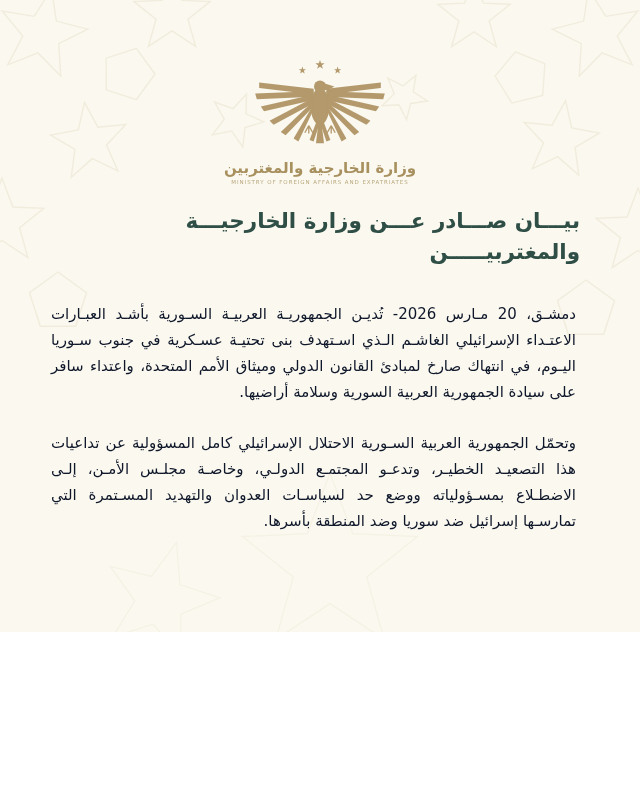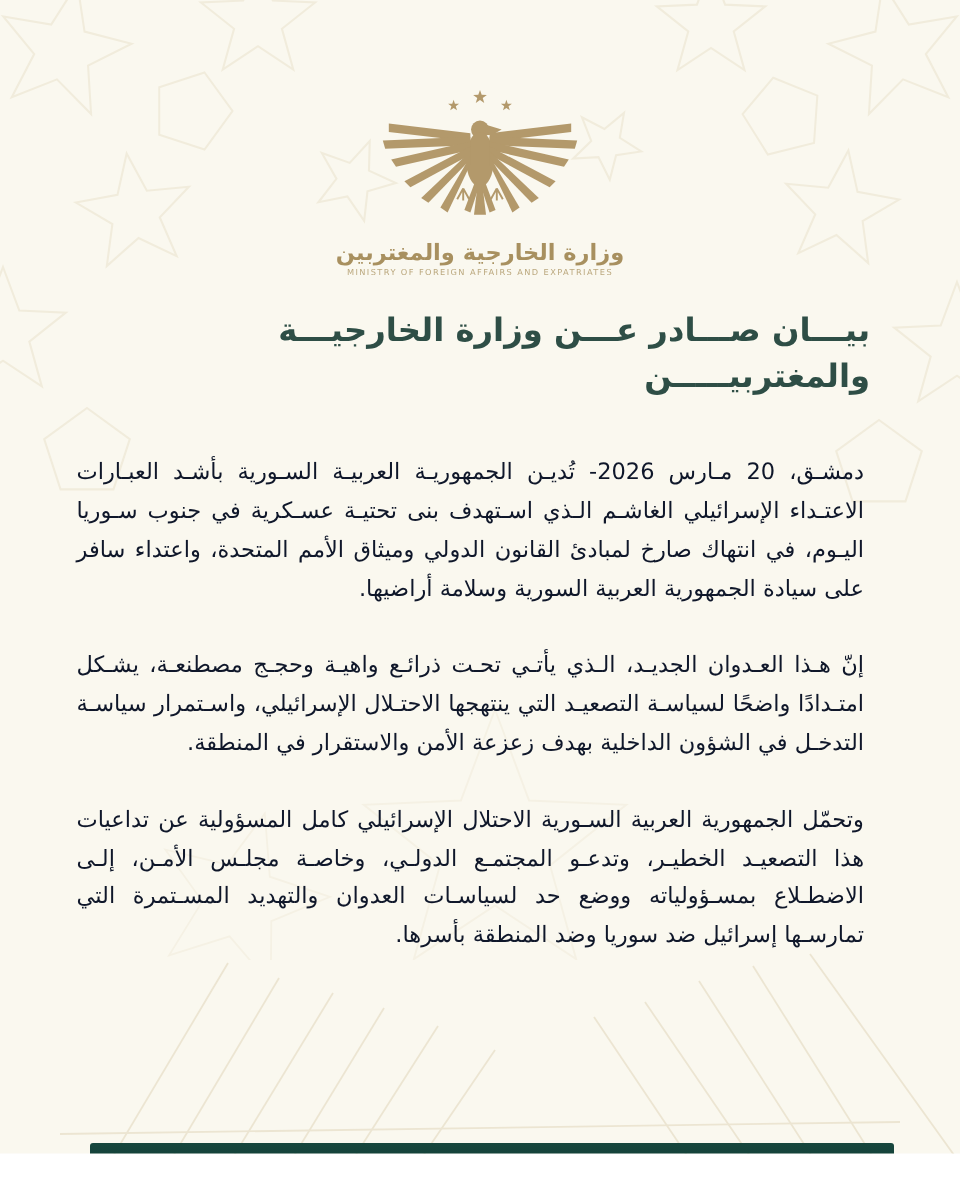--- a/index.html
+++ b/index.html
@@ -1,21 +1,21 @@
 <!DOCTYPE html>
 <html lang="ar"><head>
 <meta charset="utf-8">
 <style>
   * { margin:0; padding:0; box-sizing:border-box; }
   html,body { width:640px; }
   body { font-family:"DejaVu Sans", sans-serif; }
 
   .page {
     position:relative;
-    width:640px; height:769px;
+    width:640px; height:632px;
     background:#faf8ef;
     overflow:hidden;
   }
 
   .bg-svg { position:absolute; left:0; top:0; pointer-events:none; }
 
   
   .emblem-wrap {
     position:absolute; top:60px; left:50%;
     transform:translateX(-50%);
@@ -151,21 +151,20 @@
     <div class="calligraphy">وزارة الخارجية والمغتربين</div>
     <div class="ministry-en">MINISTRY OF FOREIGN AFFAIRS AND EXPATRIATES</div>
   </header>
 
   <h1 class="headline">
     <span>بيـــان صـــادر عـــن وزارة الخارجيـــة والمغتربيـــــن</span><br>
   </h1>
 
   <main class="body-text">
     <p>دمشـق، 20 مـارس 2026- تُديـن الجمهوريـة العربيـة السـورية بأشـد العبـارات الاعتـداء الإسرائيلي الغاشـم الـذي اسـتهدف بنى تحتيـة عسـكرية في جنوب سـوريا اليـوم، في انتهاك صارخ لمبادئ القانون الدولي وميثاق الأمم المتحدة، واعتداء سافر على سيادة الجمهورية العربية السورية وسلامة أراضيها.</p>
-    <p>إنّ هـذا العـدوان الجديـد، الـذي يأتـي تحـت ذرائـع واهيـة وحجـج مصطنعـة، يشـكل امتـدادًا واضحًا لسياسـة التصعيـد التي ينتهجها الاحتـلال الإسرائيلي، واسـتمرار سياسـة التدخـل في الشؤون الداخلية بهدف زعزعة الأمن والاستقرار في المنطقة.</p>
     <p>وتحمّل الجمهورية العربية السـورية الاحتلال الإسرائيلي كامل المسؤولية عن تداعيات هذا التصعيـد الخطيـر، وتدعـو المجتمـع الدولـي، وخاصـة مجلـس الأمـن، إلـى الاضطـلاع بمسـؤولياته ووضع حد لسياسـات العدوان والتهديد المسـتمرة التي تمارسـها إسرائيل ضد سوريا وضد المنطقة بأسرها.</p>
   </main>
 
   <footer class="footer-bar">
     <div class="social">
       <span class="icon">
         <svg viewBox="0 0 24 24" fill="none" stroke="currentColor" stroke-width="2">
           <rect x="3" y="3" width="18" height="18" rx="5"></rect>
           <circle cx="12" cy="12" r="4.2"></circle>
           <circle cx="17.4" cy="6.6" r="1.3" fill="currentColor" stroke="none"></circle>

